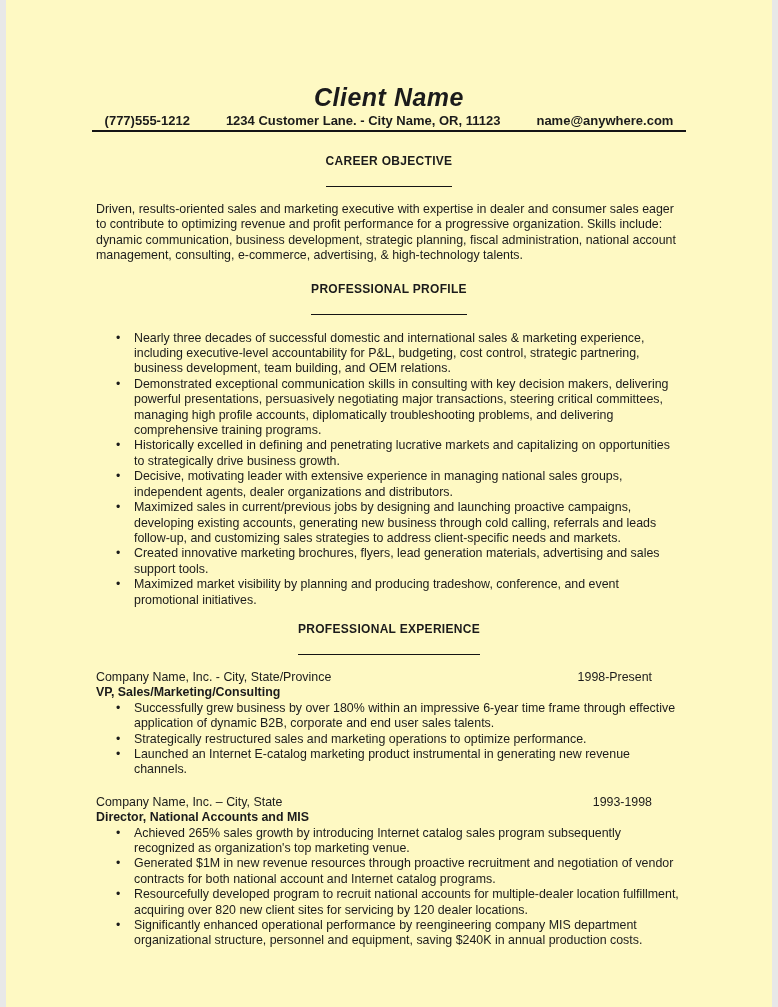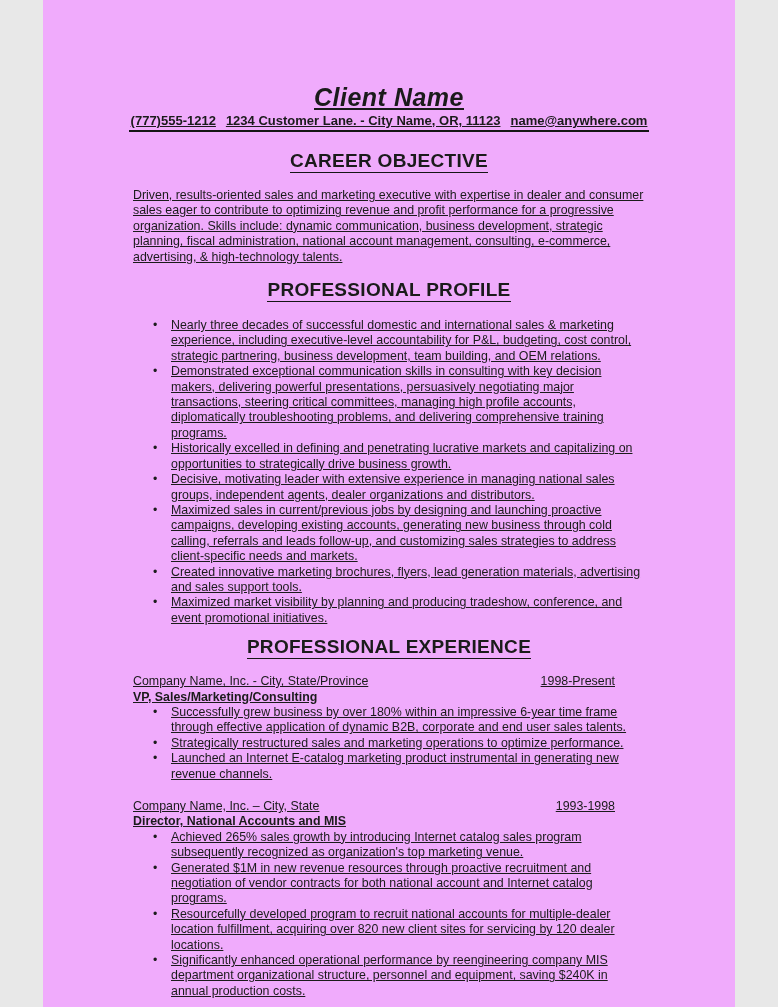--- a/index.html
+++ b/index.html
@@ -1,63 +1,62 @@
 <!DOCTYPE html>
 <html><head>
 <meta charset="utf-8">
 <style>
   html,body { margin:0; padding:0; background:#e8e8e8; }
   .page {
     position:relative;
-    width:692px; height:1007px;
+    width:766px; height:1007px;
     margin:0 auto;
-    background:#f0abfc;
+    background:#fef9c3;
     color:#1b1b1b;
     font-family:"Liberation Sans","DejaVu Sans",sans-serif;
     font-size:12.4px;
     line-height:15.4px;
     box-sizing:border-box;
     padding:84px 90px 0 90px;
     overflow:hidden;
-    text-decoration:underline;
   }
   .name {
     margin:0;
     text-align:center;
     font-size:25px;
     line-height:26px;
     font-weight:bold;
     font-style:italic;
     letter-spacing:0.5px;
   }
   .contact {
     margin-top:3px;
     display:flex;
     justify-content:center;
-    gap:10px;
+    gap:36px;
     font-weight:bold;
     font-size:13px;
     line-height:15px;
     white-space:nowrap;
   }
   .header-rule {
     margin:2px -4px 0 -4px;
     border:0;
     border-top:2px solid #151515;
     height:0;
   }
   .sec-head { text-align:center; margin:0; }
   .sec-head .t {
     display:inline-block;
     font-weight:bold;
-    font-size:19px;
+    font-size:12px;
     line-height:16px;
     letter-spacing:0.3px;
     border-bottom:1.8px solid #151515;
-    padding-bottom:3px;
+    padding-bottom:17px;
   }
   .mt-obj  { margin-top:21px; }
   .mt-prof { margin-top:17px; }
   .mt-exp  { margin-top:13px; }
   .body-text { margin:15px 0 0 0; }
   ul.bullets {
     list-style:none;
     margin:16px 0 0 0;
     padding:0;
   }

